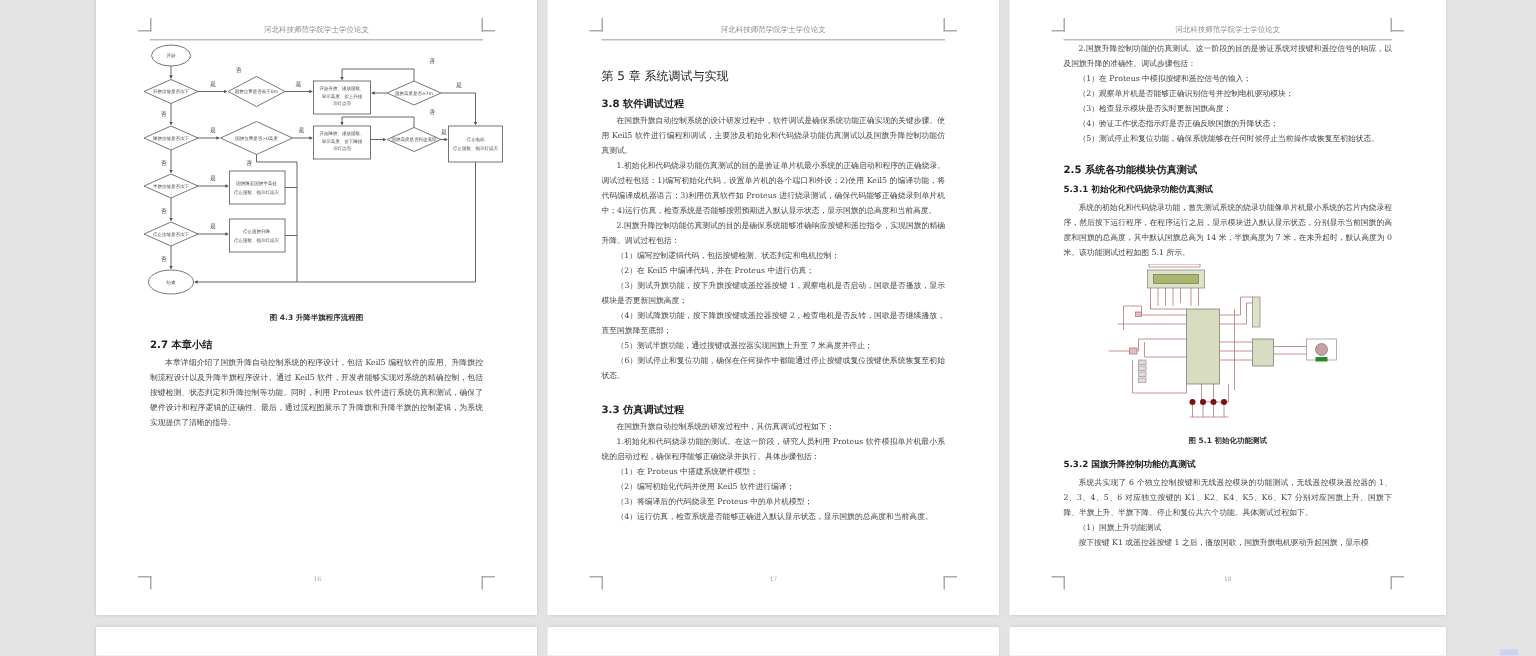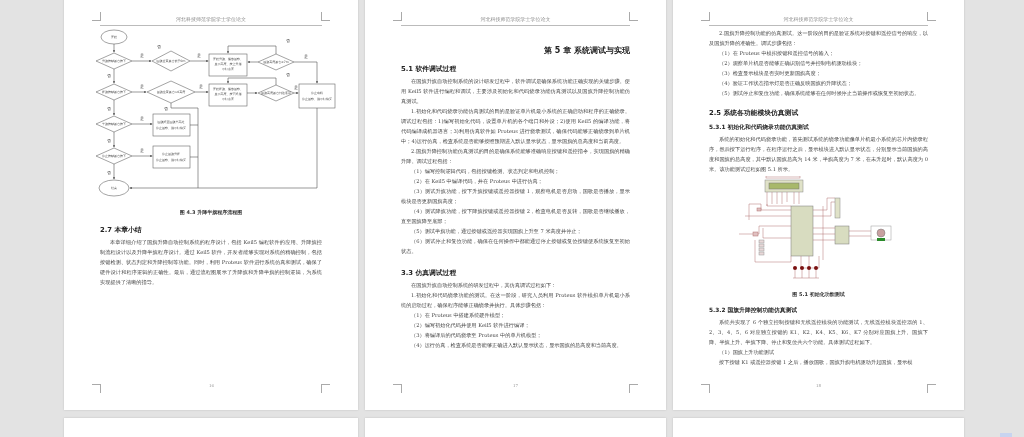--- a/index.html
+++ b/index.html
@@ -11,21 +11,21 @@
   .p4{left:64px;top:418px;width:294px;height:30px;}
   .p5{left:365px;top:418px;width:301px;height:30px;}
   .p6{left:673px;top:418px;width:291px;height:30px;}
   .hdr{position:absolute;top:18px;left:36px;right:36px;text-align:center;font-size:5px;color:#888;border-bottom:0.8px solid #bbb;padding-bottom:3px;}
   .corner-tl{position:absolute;width:8px;height:8px;border-right:0.8px solid #aaa;border-bottom:0.8px solid #aaa;}
   .corner-tr{position:absolute;width:8px;height:8px;border-left:0.8px solid #aaa;border-bottom:0.8px solid #aaa;}
   .fcorner-l{position:absolute;width:8px;height:8px;border-right:0.8px solid #aaa;border-top:0.8px solid #aaa;}
   .fcorner-r{position:absolute;width:8px;height:8px;border-left:0.8px solid #aaa;border-top:0.8px solid #aaa;}
   .pnum{position:absolute;font-size:4px;color:#999;}
   .content{position:absolute;left:36px;right:36px;font-size:5.2px;line-height:10px;color:#444;}
-  .chapter{text-align:right;font-size:8px;font-weight:bold;color:#222;margin:6px 0 8px 0;font-family:"DejaVu Sans","Liberation Sans",sans-serif;}
+  .chapter{text-align:left;font-size:8px;font-weight:normal;color:#222;margin:6px 0 8px 0;font-family:"DejaVu Sans","Liberation Sans",sans-serif;}
   .h2{font-size:6.8px;font-weight:bold;color:#222;margin:5px 0 2px 0;font-family:"DejaVu Sans","Liberation Sans",sans-serif;}
   .h3{font-size:5.8px;font-weight:bold;color:#222;margin:4px 0 2px 0;font-family:"DejaVu Sans","Liberation Sans",sans-serif;}
   .para{text-indent:10px;margin:0;text-align:justify;}
   .item{padding-left:10px;margin:0;}
   .caption{text-align:center;font-size:5px;font-weight:bold;color:#333;margin:3px 0;font-family:"DejaVu Sans","Liberation Sans",sans-serif;}
   svg text{font-family:"DejaVu Sans","Liberation Sans",sans-serif;}
   .cursor{position:absolute;left:1000px;top:433px;width:12px;height:4px;background:#c8d4f0;}
 </style>
 </head>
 <body>
@@ -137,21 +137,21 @@
   <div class="fcorner-r" style="right:28px;top:386px;"></div>
   <div class="pnum" style="left:145px;top:385px;">16</div>
 </div>
 
 <div class="page p2">
   <div class="corner-tl" style="left:28px;top:14px;"></div>
   <div class="corner-tr" style="right:28px;top:14px;"></div>
   <div class="hdr">河北科技师范学院学士学位论文</div>
   <div class="content" style="top:42px;">
     <div class="chapter">第 5 章    系统调试与实现</div>
-    <div class="h2">5.1   软件调试过程</div>
+    <div class="h2">3.8   软件调试过程</div>
     <p class="para">在国旗升旗自动控制系统的设计研发过程中，软件调试是确保系统功能正确实现的关键步骤。使用 Keil5 软件进行编程和调试，主要涉及初始化和代码烧录功能仿真测试以及国旗升降控制功能仿真测试。</p>
     <p class="para">1.初始化和代码烧录功能仿真测试的目的是验证单片机最小系统的正确启动和程序的正确烧录。调试过程包括：1)编写初始化代码，设置单片机的各个端口和外设；2)使用 Keil5 的编译功能，将代码编译成机器语言；3)利用仿真软件如 Proteus 进行烧录测试，确保代码能够正确烧录到单片机中；4)运行仿真，检查系统是否能够按照预期进入默认显示状态，显示国旗的总高度和当前高度。</p>
     <p class="para">2.国旗升降控制功能仿真测试的目的是确保系统能够准确响应按键和遥控指令，实现国旗的精确升降。调试过程包括：</p>
     <p class="item">（1）编写控制逻辑代码，包括按键检测、状态判定和电机控制；</p>
     <p class="item">（2）在 Keil5 中编译代码，并在 Proteus 中进行仿真；</p>
     <p class="para">（3）测试升旗功能，按下升旗按键或遥控器按键 1，观察电机是否启动，国歌是否播放，显示模块是否更新国旗高度；</p>
     <p class="para">（4）测试降旗功能，按下降旗按键或遥控器按键 2，检查电机是否反转，国歌是否继续播放，直至国旗降至底部；</p>
     <p class="item">（5）测试半旗功能，通过按键或遥控器实现国旗上升至 7 米高度并停止；</p>
     <p class="para">（6）测试停止和复位功能，确保在任何操作中都能通过停止按键或复位按键使系统恢复至初始状态。</p>
     <div class="h2" style="margin-top:12px;">3.3   仿真调试过程</div>

